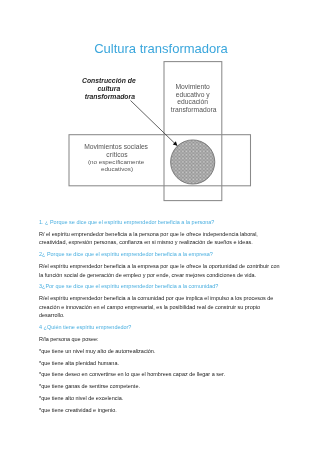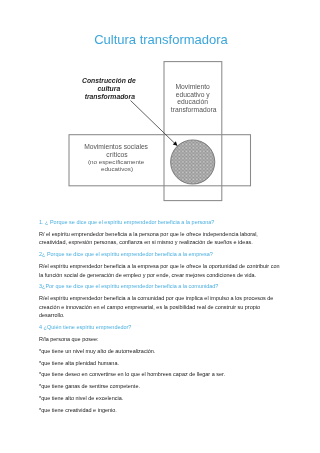--- a/index.html
+++ b/index.html
@@ -2,21 +2,21 @@
 <html><head>
 <meta charset="utf-8">
 <style>
   html,body{margin:0;padding:0;}
   body{width:320px;height:453px;background:#ffffff;
        font-family:"Liberation Sans",sans-serif;overflow:hidden;
        -webkit-font-smoothing:antialiased;}
   .page{position:relative;width:320px;height:453px;background:#fff;}
 
   
-  .title{position:absolute;left:0.6px;top:33px;width:320px;text-align:center;will-change:transform;
+  .title{position:absolute;left:0.6px;top:42px;width:320px;text-align:center;will-change:transform;
          color:#3aa6dc;font-size:13px;font-weight:400;line-height:13px;}
 
   
   .diagram{position:absolute;left:0;top:0;width:320px;height:215px;will-change:transform;}
 
   
   .bodytext{position:absolute;left:38.6px;top:217.6px;width:244px;will-change:transform;}
   .q{color:#4aafe0;font-size:5.48px;line-height:8.5px;margin:0 0 3.35px 0;}
   .p{color:#1a1a1a;font-size:5.48px;line-height:8.5px;margin:0 0 3.35px 0;}
 </style>

